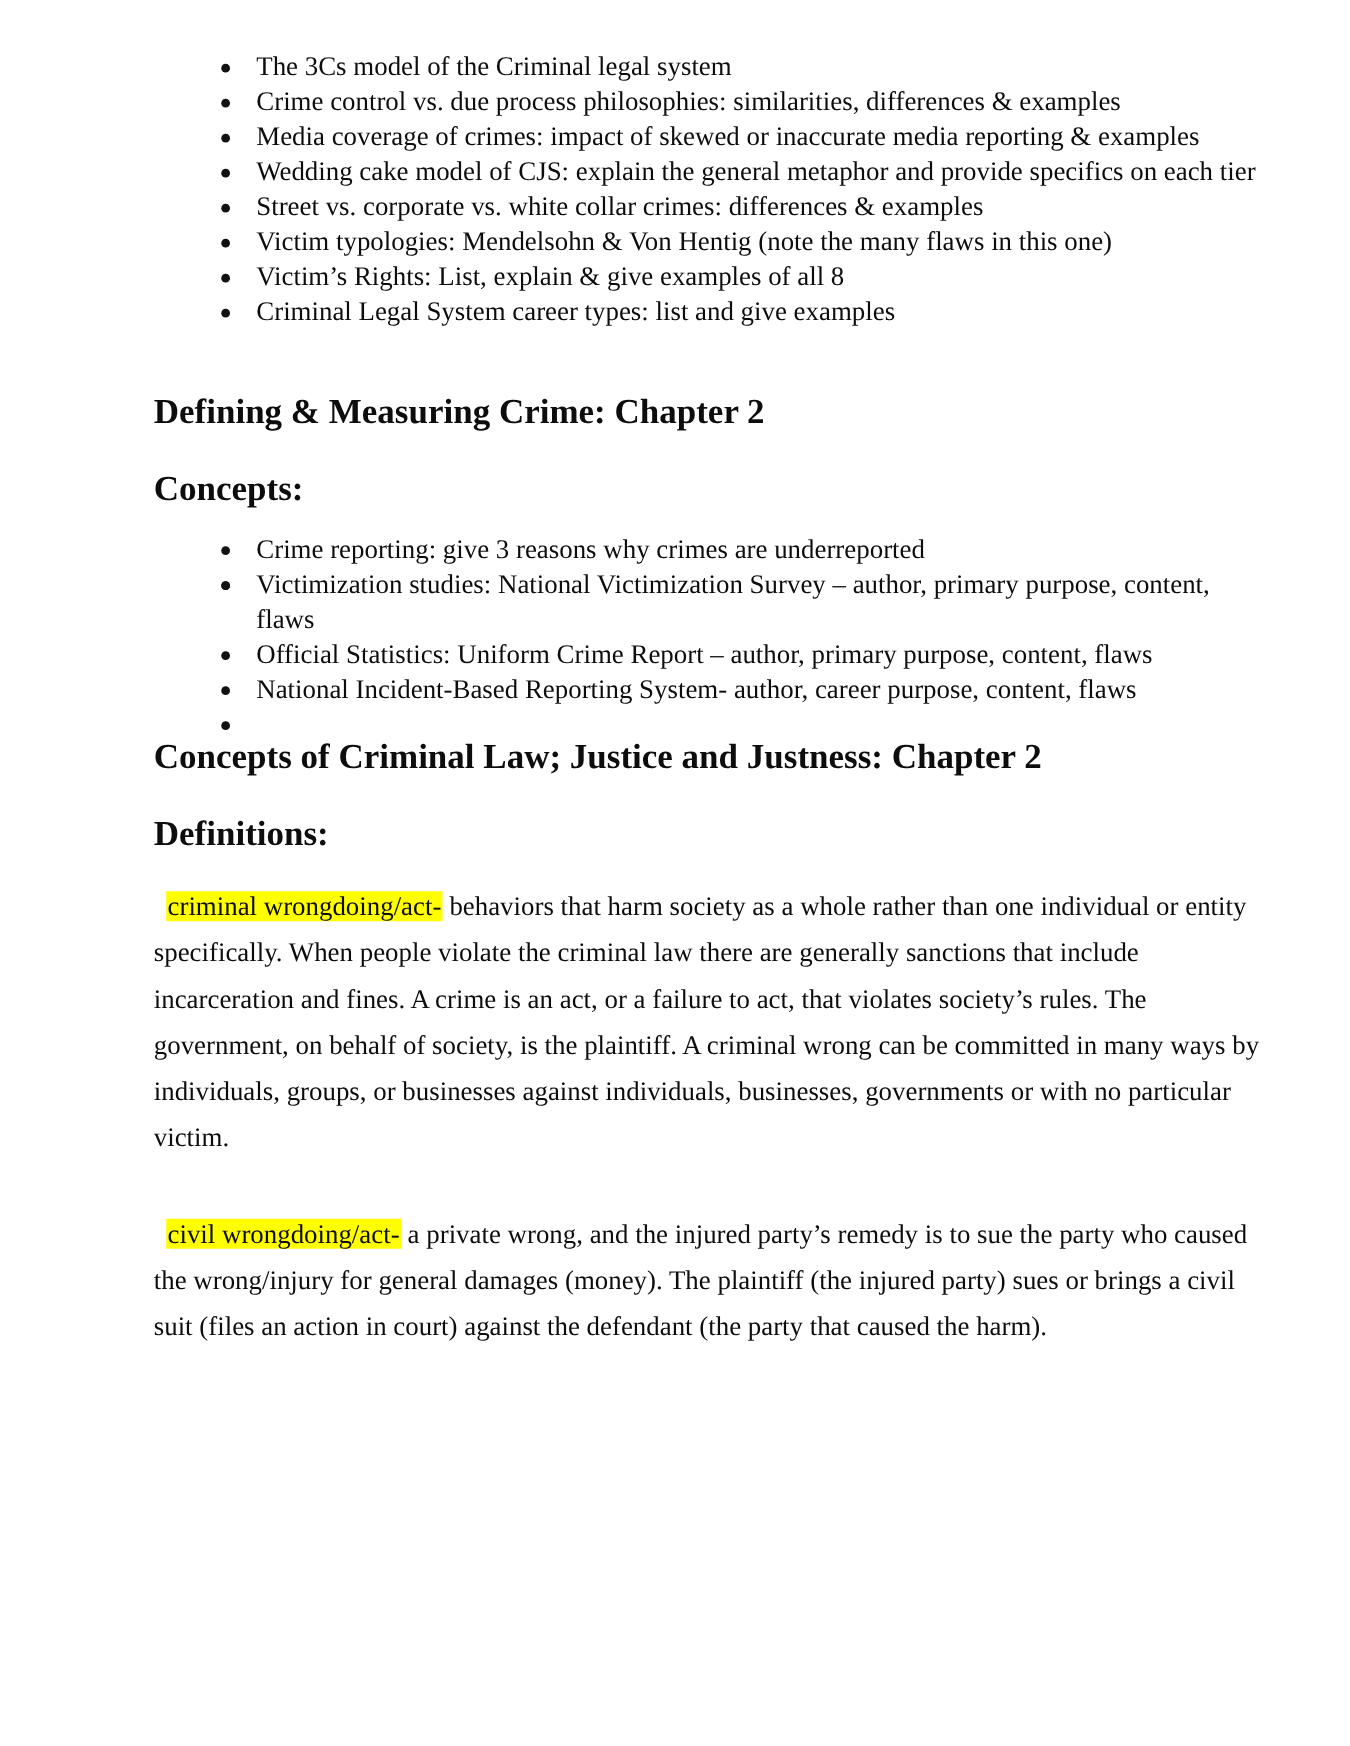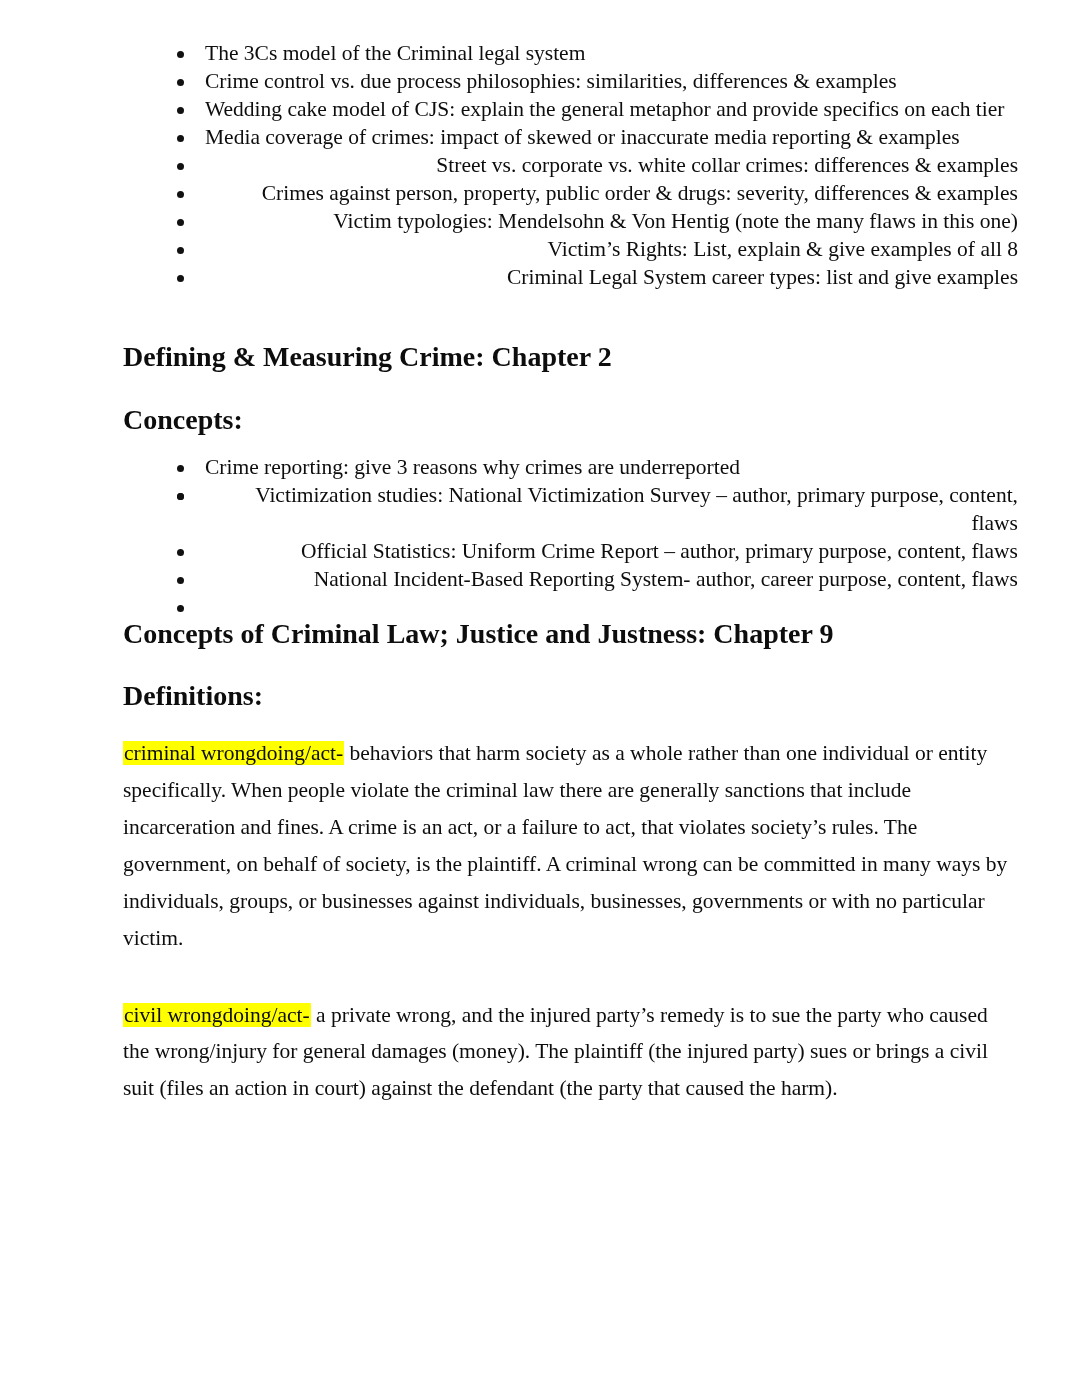--- a/index.html
+++ b/index.html
@@ -45,39 +45,40 @@
     left: 54px;
     top: 0.52em;
     width: 7px;
     height: 7px;
     background: #111111;
     border-radius: 50%;
   }
   
   li.gap-sm { margin-top: 13px; }
   li.gap-md { margin-top: 23px; }
-  li.gap-xs { margin-top: 9px; text-align: right; }
+  li.gap-xs { margin-top: 9px; }
   li.gap-none { margin-top: 0; }
 
   
   h2.doc-heading {
     font-size: 28px;
     font-weight: bold;
     margin: 0;
     line-height: 1.3;
   }
   .para {
     font-size: 21.5px;
     line-height: 1.72;
     margin: 0;
     text-align: left;
   }
   .hl {
     background: #ffff00;
     padding: 0 1px;
+    margin-left: 10px;
   }
   .spacer-48 { height: 48px; }
   .spacer-26 { height: 26px; }
   .spacer-22 { height: 22px; }
   .spacer-20 { height: 20px; }
   .spacer-16 { height: 16px; }
   .spacer-40 { height: 40px; }
 </style>
 </head>
 <body>
@@ -89,33 +90,29 @@
       <li class="gap-none">
         <span class="bullet-dot"></span>
         <span>The 3Cs model of the Criminal legal system</span>
       </li>
       <li class="gap-sm">
         <span class="bullet-dot"></span>
         <span>Crime control vs. due process philosophies: similarities, differences &amp; examples</span>
       </li>
       <li class="gap-md">
         <span class="bullet-dot"></span>
-        <span>Wedding cake model of CJS: explain the general metaphor and provide specifics on each tier</span>
+        <span>Media coverage of crimes: impact of skewed or inaccurate media reporting &amp; examples</span>
       </li>
       <li class="gap-md">
         <span class="bullet-dot"></span>
-        <span>Media coverage of crimes: impact of skewed or inaccurate media reporting &amp; examples</span>
+        <span>Wedding cake model of CJS: explain the general metaphor and provide specifics on each tier</span>
       </li>
       <li class="gap-xs">
         <span class="bullet-dot"></span>
         <span>Street vs. corporate vs. white collar crimes: differences &amp; examples</span>
-      </li>
-      <li class="gap-xs">
-        <span class="bullet-dot"></span>
-        <span>Crimes against person, property, public order &amp; drugs: severity, differences &amp; examples</span>
       </li>
       <li class="gap-xs">
         <span class="bullet-dot"></span>
         <span>Victim typologies: Mendelsohn &amp; Von Hentig (note the many flaws in this one)</span>
       </li>
       <li class="gap-xs">
         <span class="bullet-dot"></span>
         <span>Victim’s Rights: List, explain &amp; give examples of all 8</span>
       </li>
       <li class="gap-xs">
@@ -154,21 +151,21 @@
         <span class="bullet-dot"></span>
         <span>National Incident-Based Reporting System- author, career purpose, content, flaws</span>
       </li>
       <li class="gap-xs">
         <span class="bullet-dot"></span>
       </li>
     </ul>
 
     <div class="spacer-22"></div>
 
-    <h2 class="doc-heading">Concepts of Criminal Law; Justice and Justness: Chapter 9</h2>
+    <h2 class="doc-heading">Concepts of Criminal Law; Justice and Justness: Chapter 2</h2>
 
     <div class="spacer-26"></div>
 
     <h2 class="doc-heading">Definitions:</h2>
 
     <div class="spacer-20"></div>
 
     <p class="para"><span class="hl">criminal wrongdoing/act-</span><span> behaviors that harm society as a whole rather than one individual or entity specifically. When people violate the criminal law there are generally sanctions that include incarceration and fines. A crime is an act, or a failure to act, that violates society’s rules. The government, on behalf of society, is the plaintiff. A criminal wrong can be committed in many ways by individuals, groups, or businesses against individuals, businesses, governments or with no particular victim.</span></p>
 
     <div class="spacer-40"></div>

